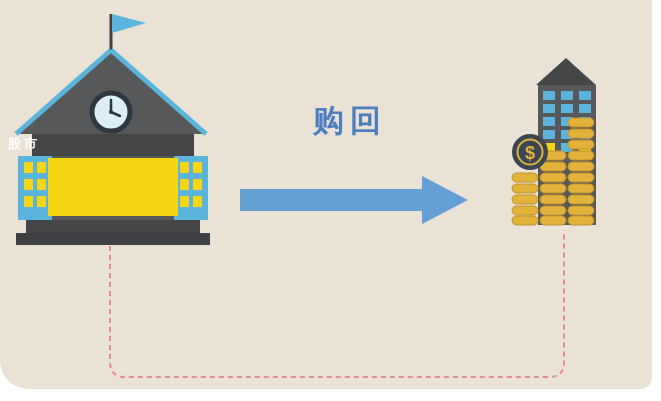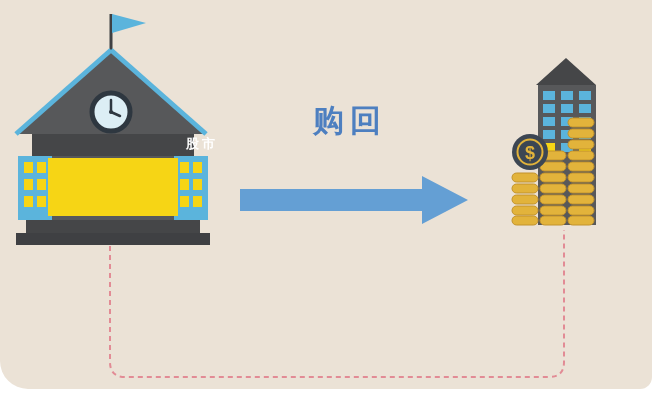--- a/index.html
+++ b/index.html
@@ -17,21 +17,21 @@
   .c-yellow{fill:var(--banner-yellow,#f6d515);}
   .c-face{fill:#dceef5;stroke:#2e3740;stroke-width:5;}
   .c-hand{stroke:#2e3740;stroke-width:2.5;fill:none;stroke-linecap:round;}
   .c-gold{fill:var(--coin-gold,#e2b33b);stroke:#c2922c;stroke-width:1;}
   .c-navy{fill:var(--coin-navy,#3c4653);}
   .ring-gold{fill:none;stroke:var(--coin-gold,#e2b33b);stroke-width:2;}
   .trim-stroke{stroke:var(--trim-blue,#5bb4dc);stroke-width:5;}
   .arrow-fill{fill:var(--arrow-blue,#649fd4);}
   .dash-stroke{fill:none;stroke:var(--dashed-pink,#e28b95);stroke-width:2;stroke-dasharray:5 4;}
 
-  .sign-label{position:absolute;left:0;top:129px;width:210px;text-align:right;
+  .sign-label{position:absolute;left:0;top:129px;width:210px;text-align:left;
       color:#ffffff;font-size:13px;font-weight:bold;letter-spacing:3px;}
   .banner-label{position:absolute;left:40px;top:152px;width:130px;height:58px;
       text-align:center;line-height:56px;font-size:42px;font-weight:bold;letter-spacing:2px;
       color:var(--banner-text-red,#e23a2a);
       text-shadow:-2px 0 #fff,2px 0 #fff,0 -2px #fff,0 2px #fff;}
   .buyback-label{position:absolute;left:250px;top:100px;width:200px;text-align:center;
       font-size:31px;font-weight:bold;letter-spacing:6px;
       color:var(--label-blue,#4d7fc0);}
   .coin-symbol{font-size:18px;font-weight:bold;fill:var(--coin-gold,#e2b33b);
       font-family:"Liberation Sans",sans-serif;}

